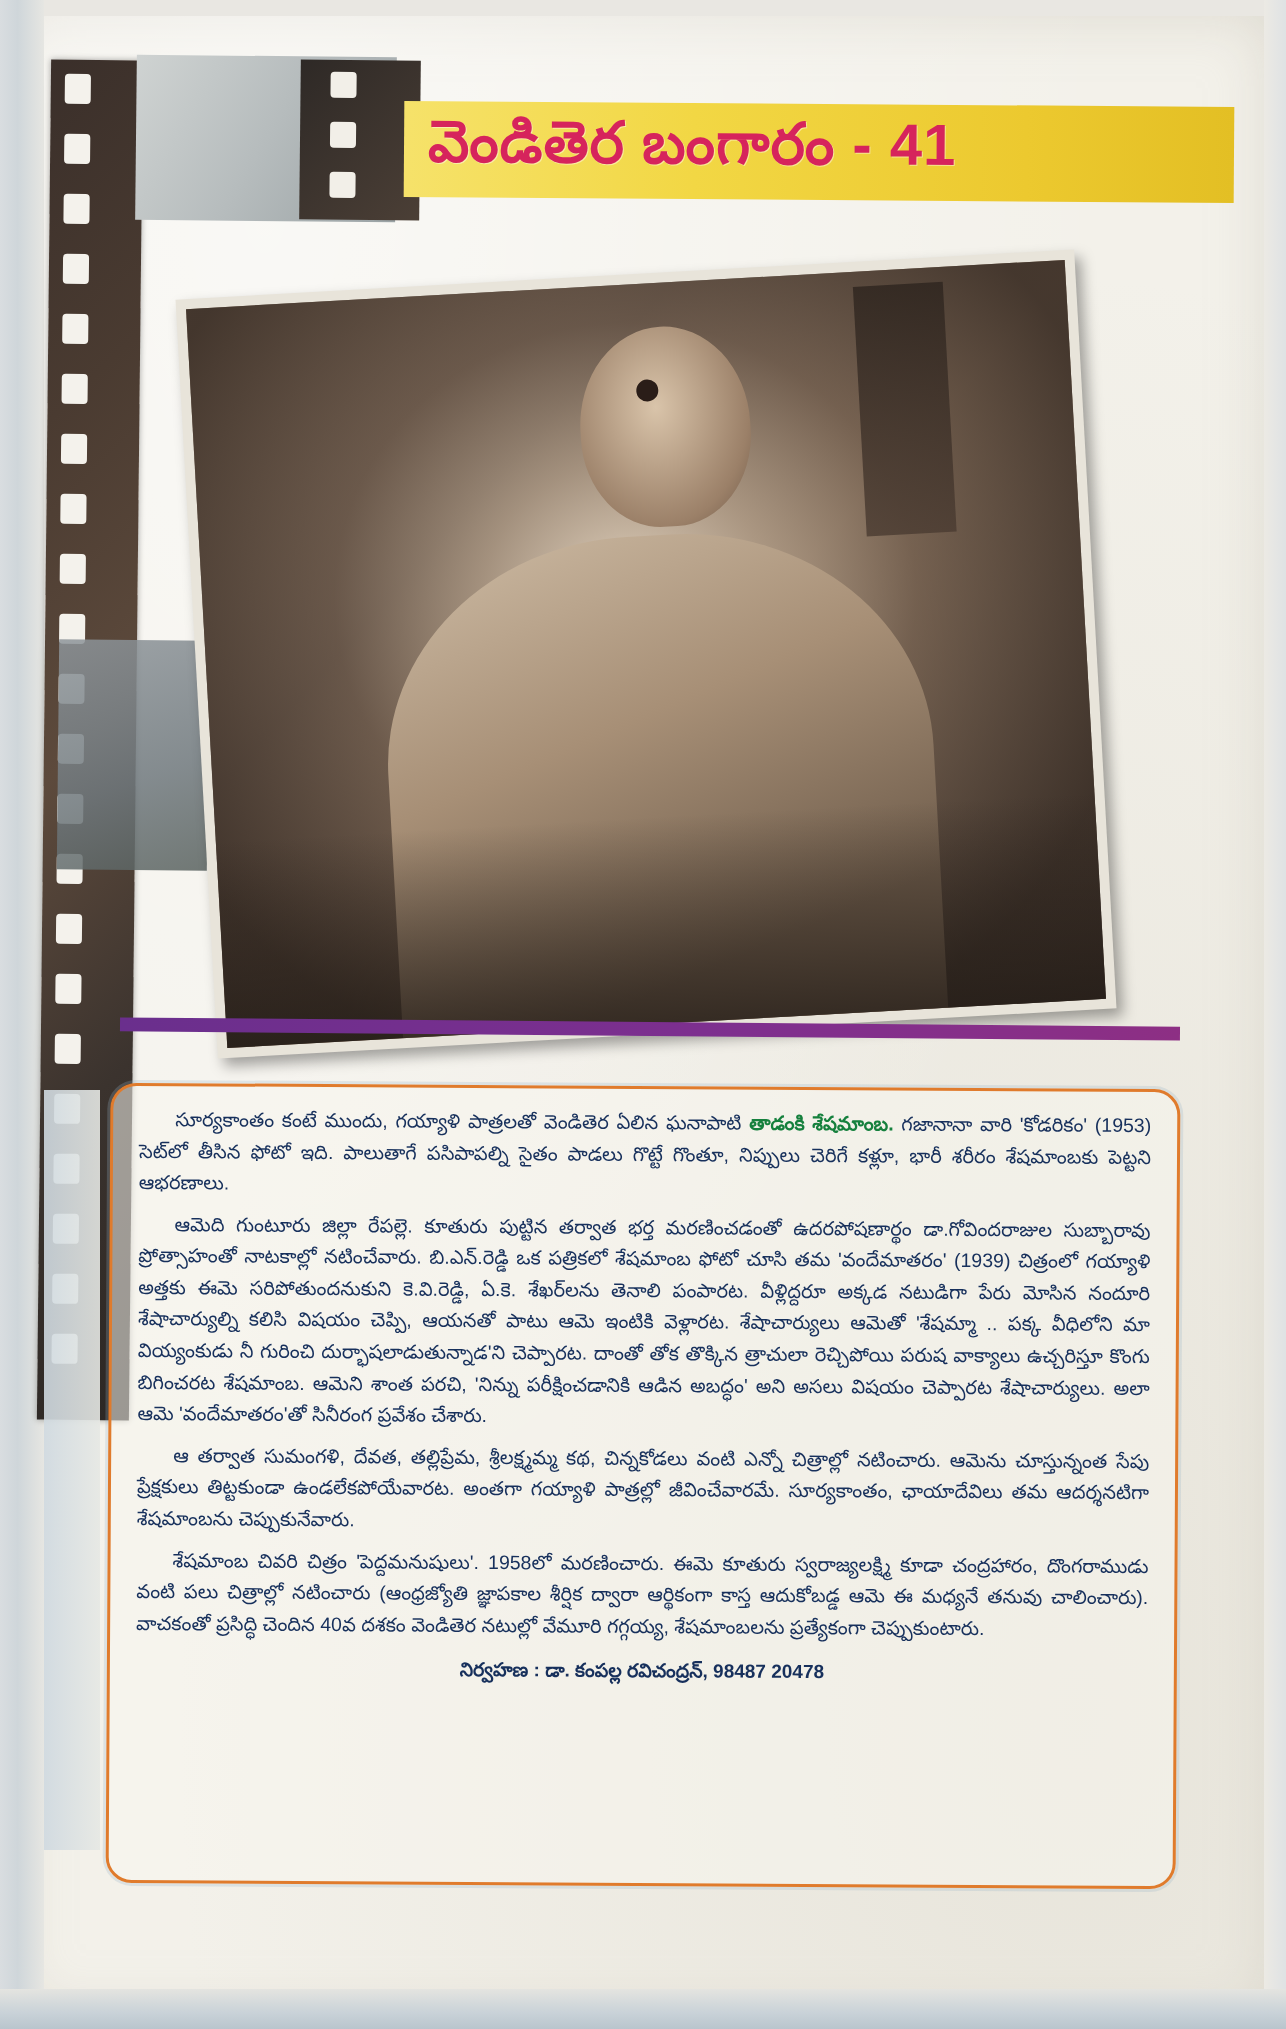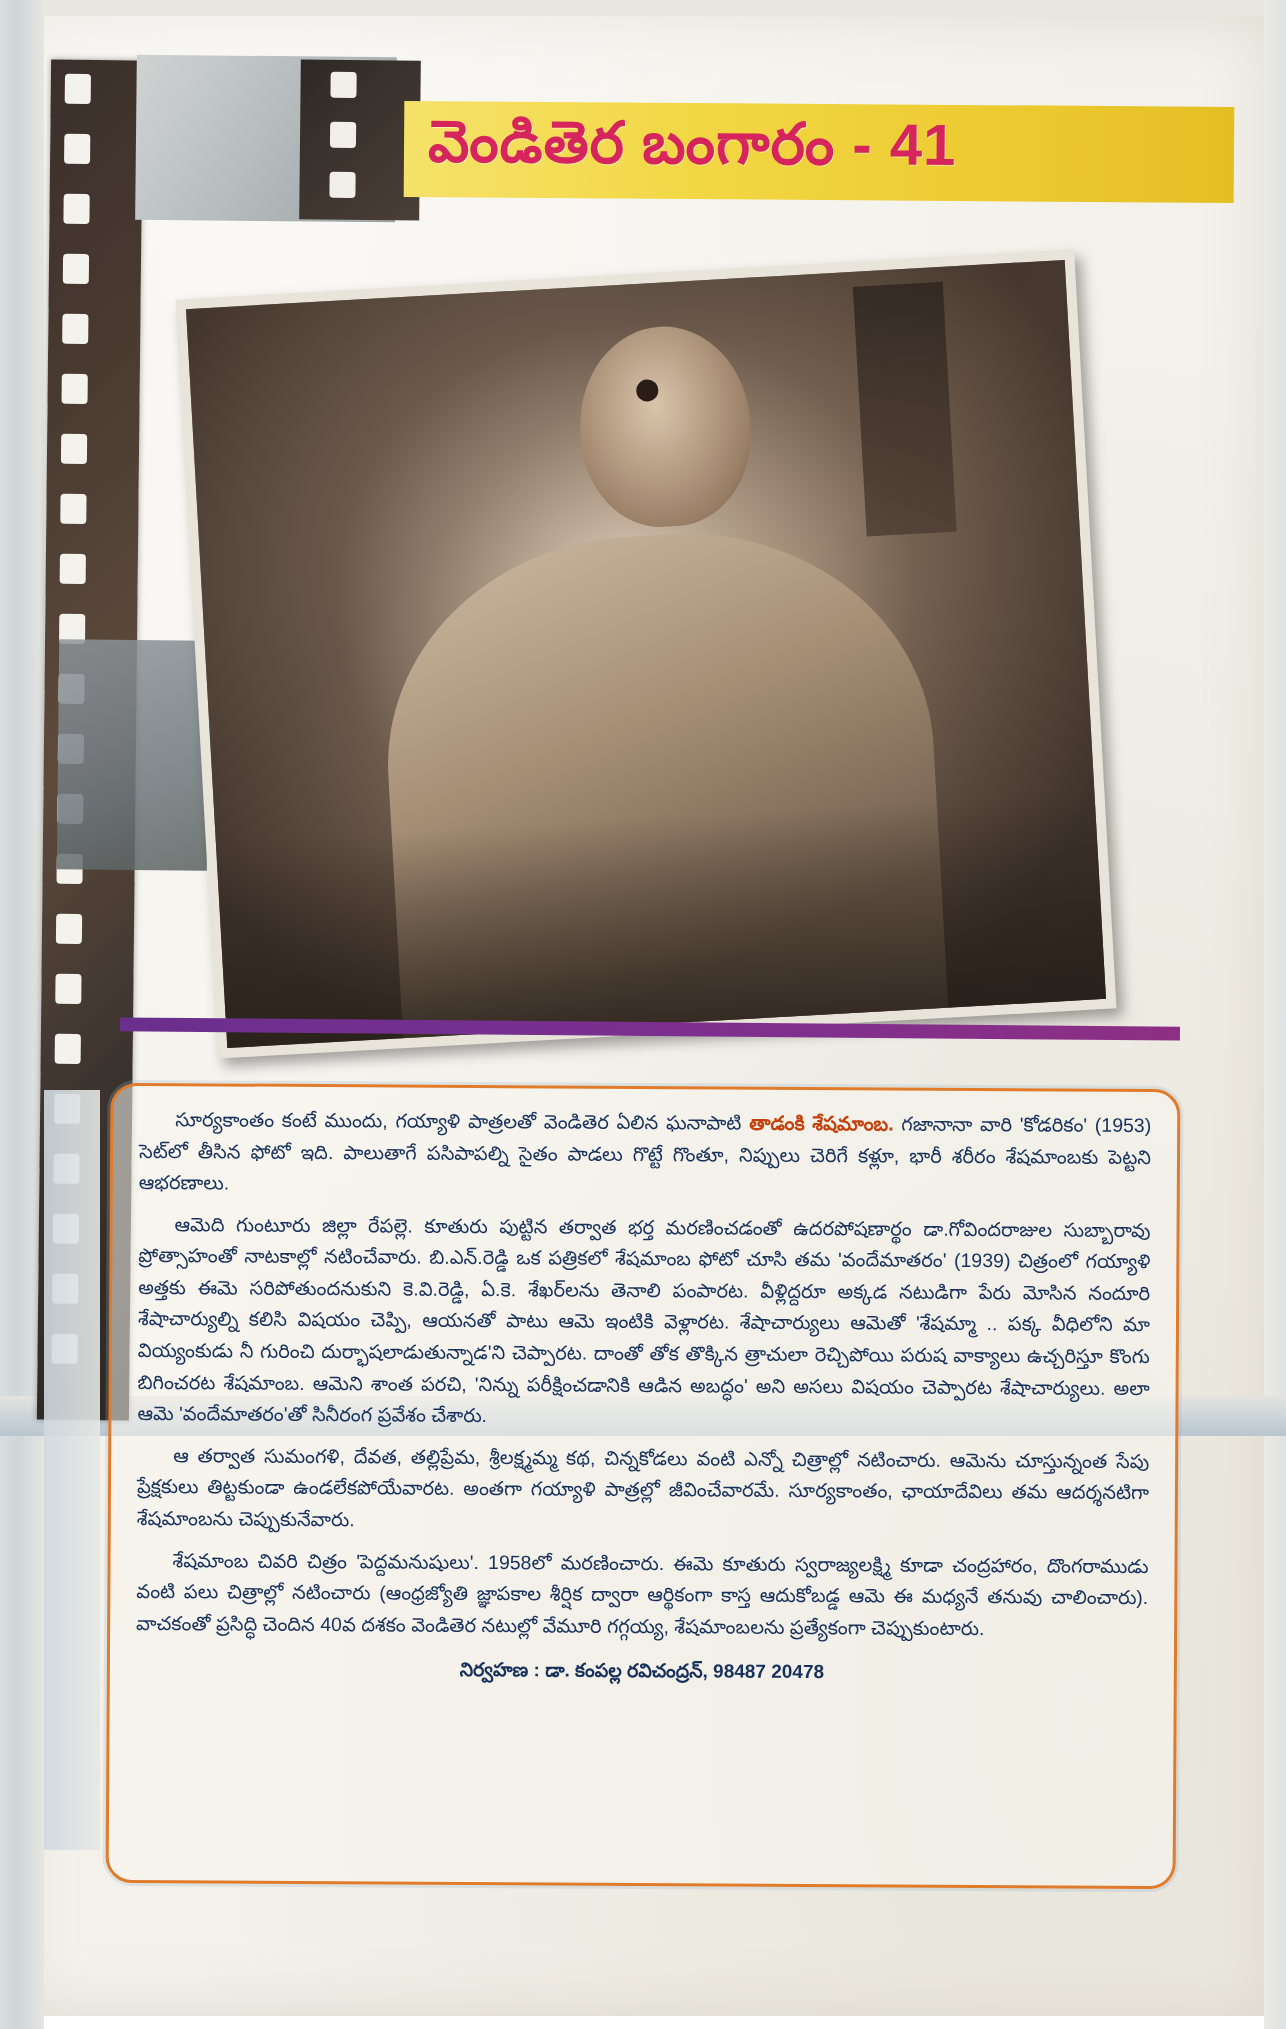--- a/index.html
+++ b/index.html
@@ -11,21 +11,21 @@
     width: 1286px;
     height: 2029px;
     font-family: "Liberation Sans", sans-serif;
     overflow: hidden;
   }
 
   
   #scan-page {
     position: relative;
     width: 1286px;
-    height: 1436px;
+    height: 2029px;
     background: #e9e7e2;
   }
   #paper {
     position: absolute;
     left: 14px;
     top: 16px;
     width: 1254px;
     height: 2000px;
     background: #f3f1ea;
     box-shadow: inset 0 0 60px rgba(180,175,160,.35);
@@ -233,21 +233,21 @@
     font-size: 19.5px;
     line-height: 1.62;
     color: #17305c;
     text-align: justify;
   }
   .article-body p {
     margin: 0 0 10px 0;
     text-indent: 36px;
   }
   .hl-name {
-    color: #c2410c;
+    color: #15803d;
     font-weight: bold;
   }
   .byline {
     margin-top: 14px;
     text-align: center;
     font-size: 19px;
     color: #17305c;
     font-weight: bold;
   }
 

